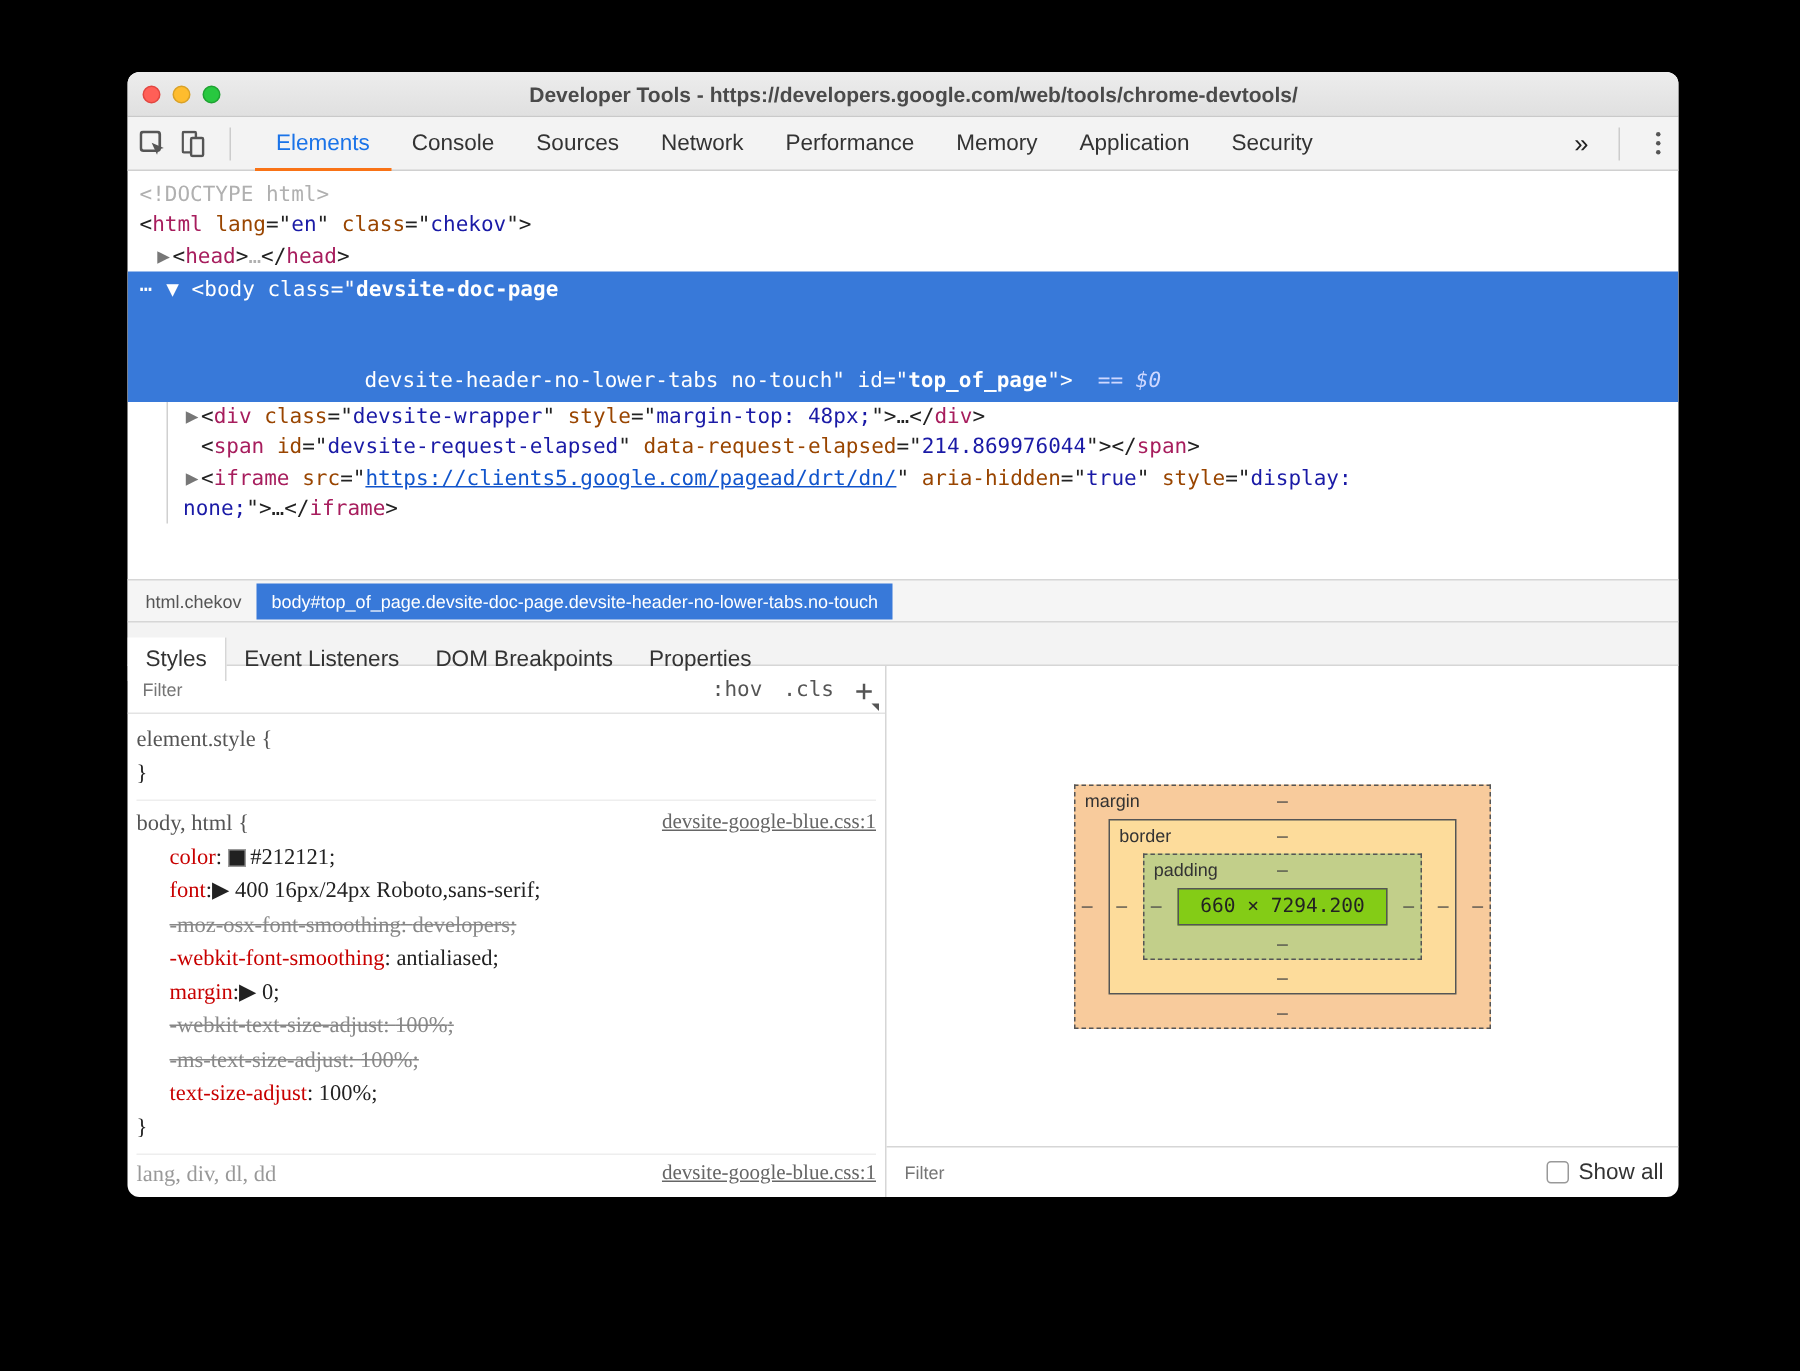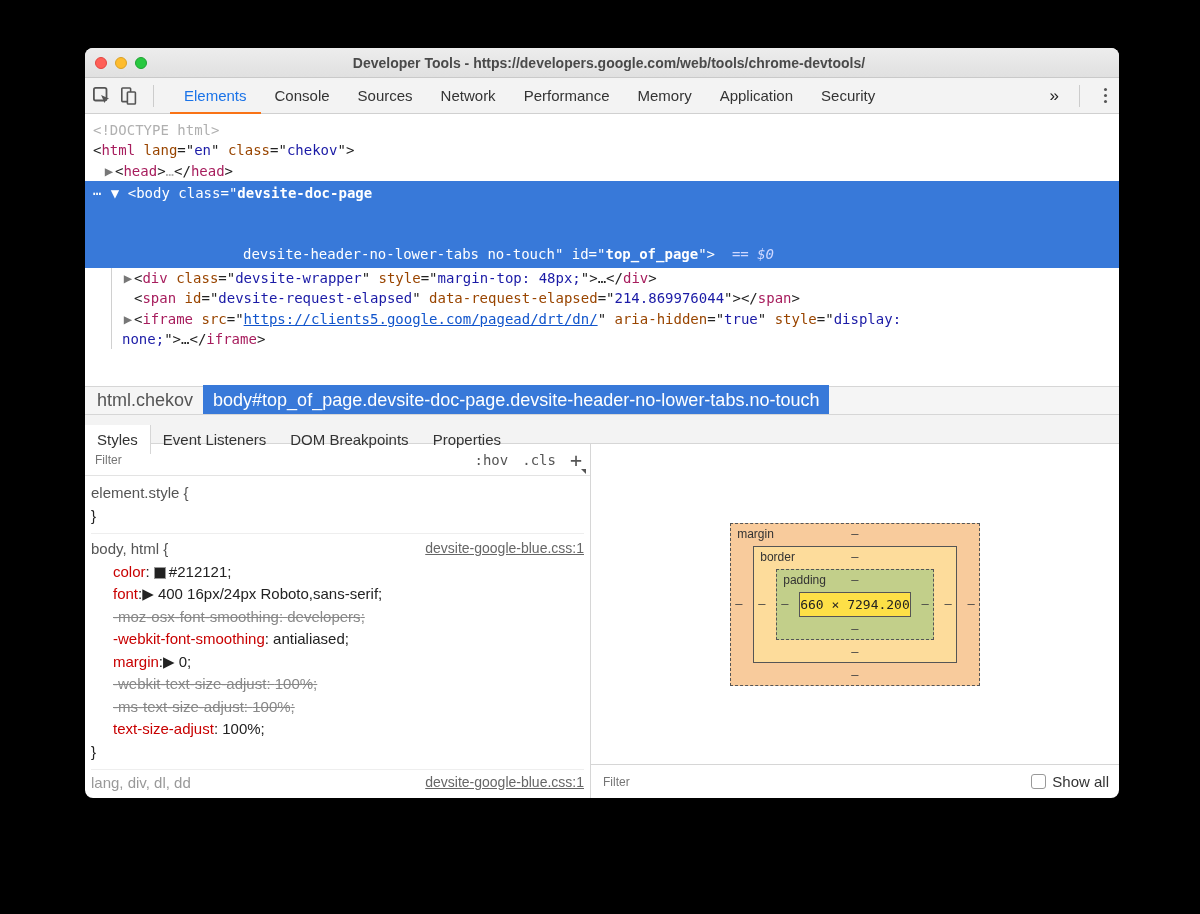--- a/index.html
+++ b/index.html
@@ -86,21 +86,21 @@
   .selected .eq0{color:#cfd8ff;font-style:italic;}
   .selected .id-white{font-weight:bold;}
   .more-dots{color:#fff;letter-spacing:1px;}
   .child-block{border-left:1px solid #d0d0d0;margin-left:18px;padding-left:10px;}
   .breadcrumb{
     height:28px;
     background:#f5f5f5;
     border-top:1px solid #d6d6d6;
     display:flex;
     align-items:center;
-    font-size:18px;
+    font-size:12px;
     padding-left:2px;
   }
   .bc-item{padding:5px 10px;color:#555;}
   .bc-item.sel{background:#3879d9;color:#fff;}
   .subtabs{
     height:30px;
     background:#f3f3f3;
     border-top:1px solid #d6d6d6;
     border-bottom:1px solid #d6d6d6;
     display:flex;
@@ -131,21 +131,21 @@
     color:#888;
     width:140px;
     background:transparent;
   }
   .filter-right{margin-left:auto;display:flex;align-items:center;gap:14px;font-family:"Menlo",monospace;font-size:14px;color:#555;}
   .plus{font-size:20px;color:#555;position:relative;line-height:1;}
   .plus::after{content:"";position:absolute;bottom:-4px;right:-4px;width:0;height:0;border-left:5px solid transparent;border-top:5px solid #555;}
   .rules{
     flex:1;
     overflow:hidden;
-    font-family:Liberation Sans, sans-serif;
+    font-family:Liberation Serif, serif;
     font-size:15px;
     line-height:1.5;
     padding:4px 6px;
   }
   .rule-block{border-bottom:1px solid #eee;padding:2px 0 6px 0;margin-bottom:2px;}
   .rule-head{display:flex;}
   .rule-src{margin-left:auto;color:#666;text-decoration:underline;font-size:14px;}
   .selector-name{color:#555;}
   .prop{padding-left:22px;}
   .propn{color:#c80000;}
@@ -174,23 +174,23 @@
     padding:22px;
     position:relative;
   }
   .bm-padding{
     background:#c2cf8a;
     border:1px dashed #555;
     padding:22px;
     position:relative;
   }
   .bm-content{
-    background:#fde047;
+    background:#84cc16;
     border:1px solid #555;
-    padding:4px 0;
+    padding:4px 14px;
     font-family:"Menlo",monospace;
     font-size:13px;
     color:#222;
     text-align:center;
   }
   .bm-label{position:absolute;top:3px;left:6px;font-size:12px;font-family:Arial,sans-serif;color:#333;}
   .bm-side{position:absolute;font-size:12px;font-family:"Menlo",monospace;color:#444;}
   .bm-top{top:3px;left:50%;transform:translateX(-50%);}
   .bm-bottom{bottom:3px;left:50%;transform:translateX(-50%);}
   .bm-left{left:4px;top:50%;transform:translateY(-50%);}

